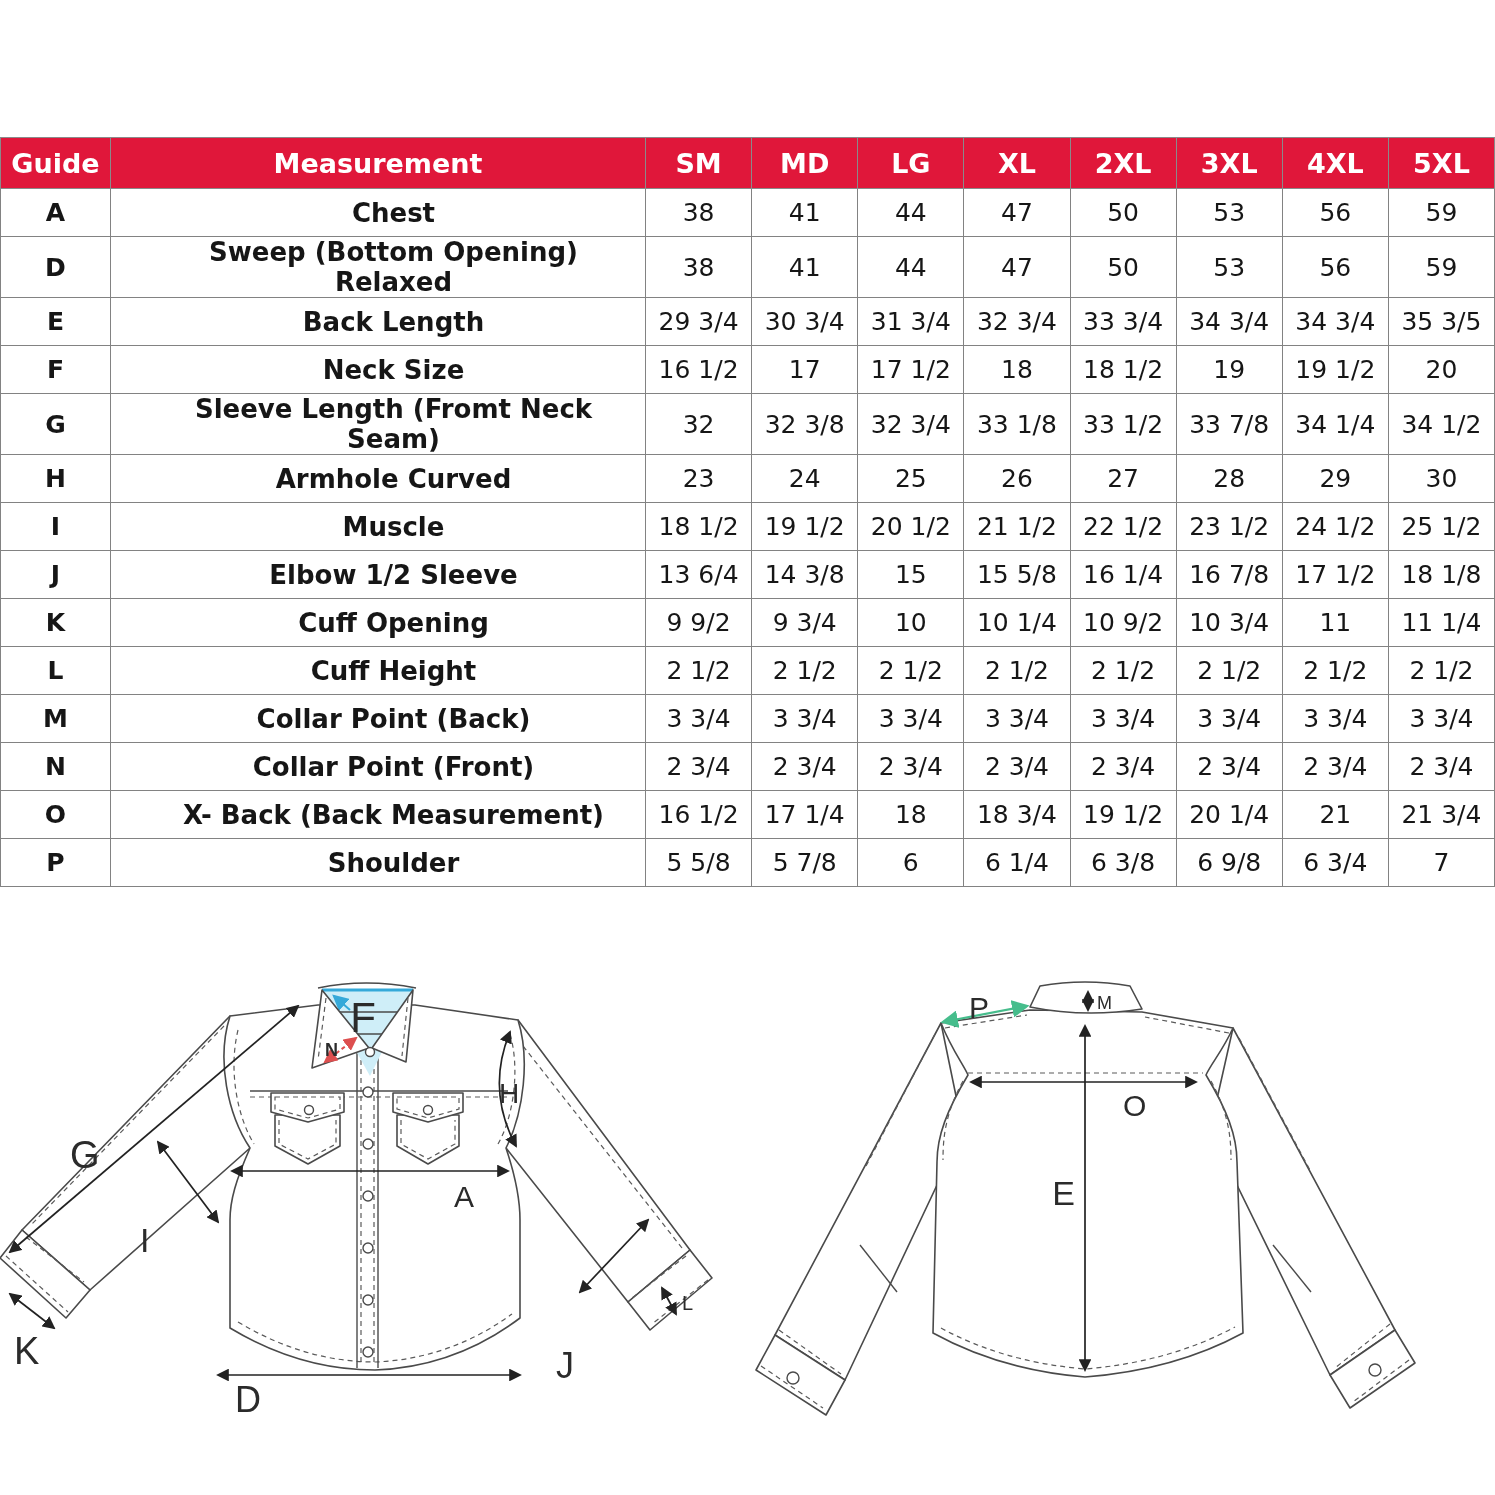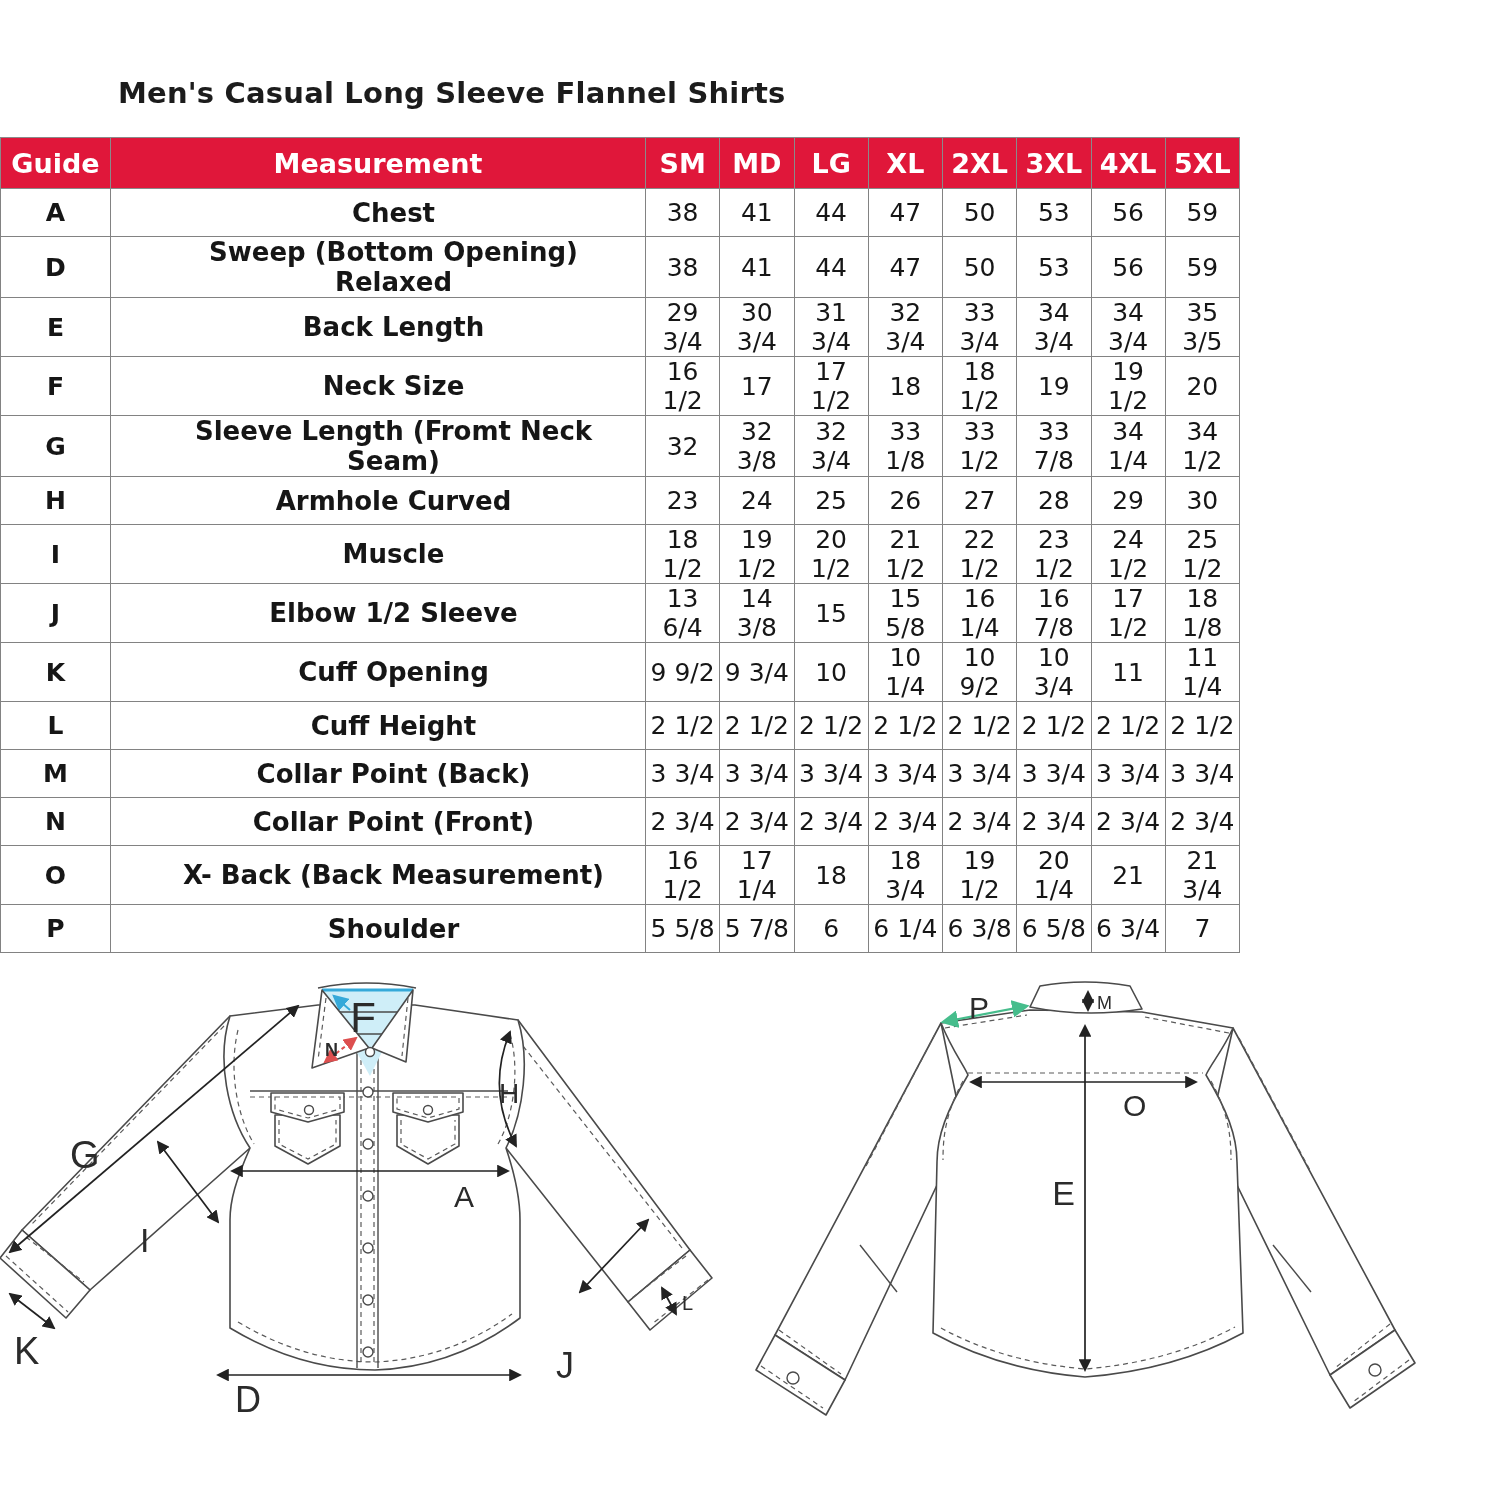--- a/index.html
+++ b/index.html
@@ -1,19 +1,19 @@
 <!DOCTYPE html>
 <html><head>
 <meta charset="utf-8">
 <style>
   html,body{margin:0;padding:0;background:#fff;}
   .page{position:relative;width:1495px;height:1495px;background:#fff;overflow:hidden;
         font-family:"DejaVu Sans","Liberation Sans",sans-serif;color:#1a1a1a;}
   .title{position:absolute;left:118px;top:76px;font-size:29px;font-weight:bold;color:#1c1c1c;letter-spacing:.2px;}
-  table.size-table{position:absolute;left:0;top:137px;width:1240px;border-collapse:collapse;table-layout:fixed;}
+  table.size-table{position:absolute;left:0;top:137px;width:1495px;border-collapse:collapse;table-layout:fixed;}
   table.size-table th{background:#e0173a;color:#fff;font-weight:bold;font-size:27px;height:50px;
         border:1px solid #8a8a8a;text-align:center;padding:0;}
   table.size-table td{font-size:25px;height:47px;border:1px solid #828282;text-align:center;padding:0 2px;
         background:#fff;color:#161616;}
   table.size-table td.guide{font-weight:bold;font-size:25px;}
   table.size-table td.label{font-weight:bold;font-size:26px;white-space:pre-wrap;padding-left:33px;}
   table.size-table col.c-guide{width:110px;}
   table.size-table col.c-meas{width:535px;}
   .diagram{position:absolute;top:950px;}
   .diagram.front{left:0;}
@@ -23,21 +23,20 @@
   .thin{fill:none;stroke:#4a4a4a;stroke-width:1.4;}
   .stitch{fill:none;stroke:#5a5a5a;stroke-width:1.2;stroke-dasharray:5 4;}
   .arrow{fill:none;stroke:#222;stroke-width:1.7;}
   .btn{fill:#fff;stroke:#4a4a4a;stroke-width:1.4;}
 </style>
 </head>
 <body>
 
 <div class="page">
 
-  <div class="title">Men's Casual Long Sleeve Flannel Shirts</div>
 
   <table class="size-table">
     <colgroup>
       <col class="c-guide">
         <col class="c-meas">
       <col>
         <col>
         <col>
         <col>
         <col>
@@ -217,21 +216,21 @@
           <td class="value">21 3/4</td>
         </tr>
         <tr>
           <td class="guide">P</td>
           <td class="label">Shoulder</td>
           <td class="value">5 5/8</td>
           <td class="value">5 7/8</td>
           <td class="value">6</td>
           <td class="value">6 1/4</td>
           <td class="value">6 3/8</td>
-          <td class="value">6 5/8</td>
+          <td class="value">6 9/8</td>
           <td class="value">6 3/4</td>
           <td class="value">7</td>
         </tr>
       </tbody>
   </table>
 
   <svg class="diagram front" width="750" height="545" viewBox="0 0 750 545">
     <defs>
       <marker id="arB" viewBox="0 0 10 10" refX="8.5" refY="5" markerWidth="7.5" markerHeight="7.5" orient="auto-start-reverse">
         <path d="M0,0 L10,5 L0,10 z" fill="#222"></path>

